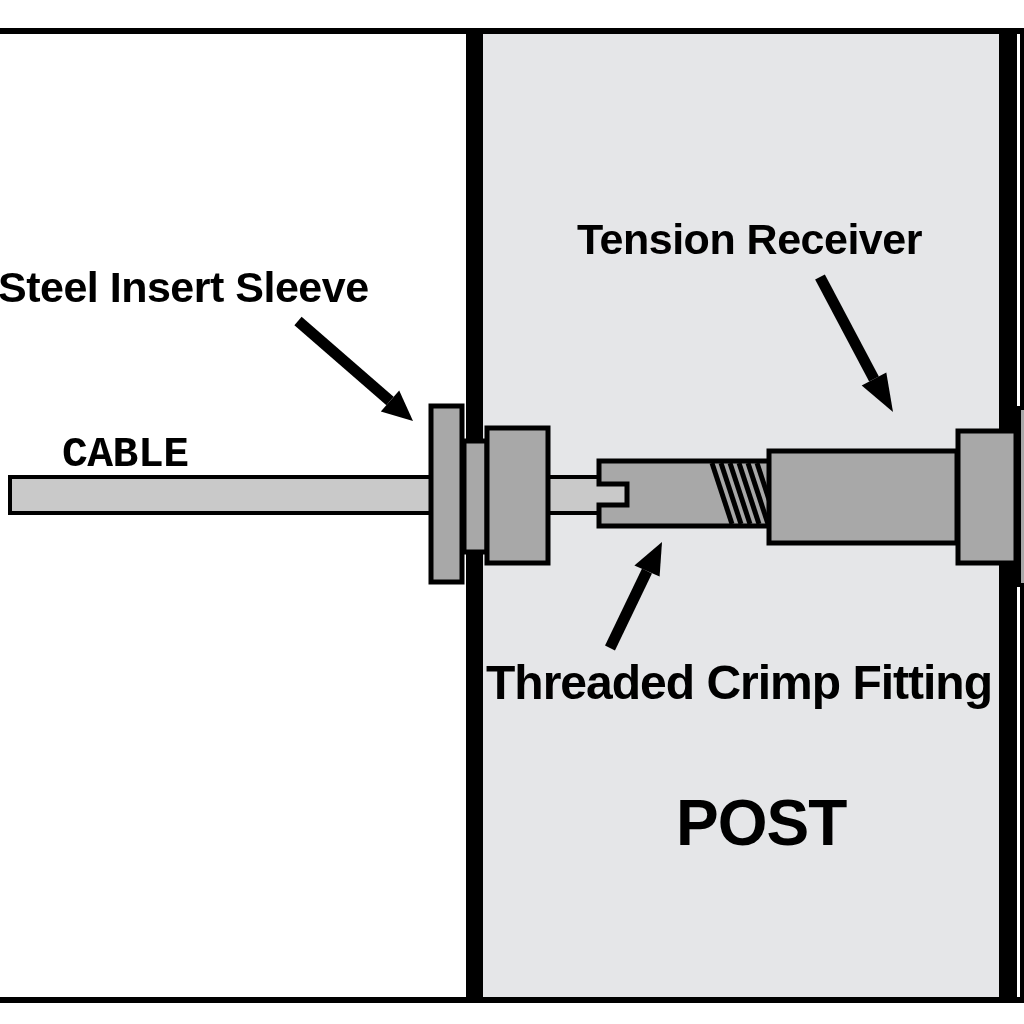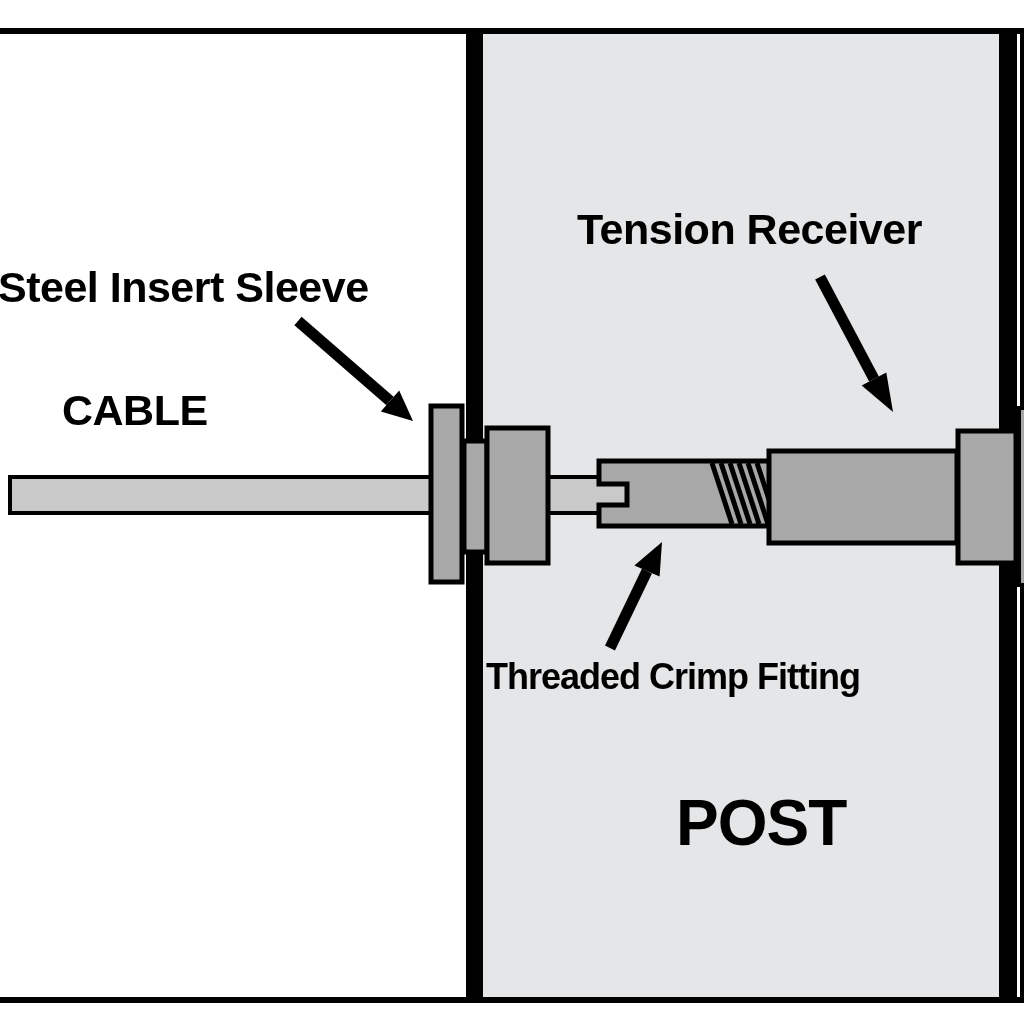--- a/index.html
+++ b/index.html
@@ -12,23 +12,23 @@
   }
   .stage svg{position:absolute;left:0;top:0;}
   .label{
     position:absolute;
     font-weight:700;
     color:#000;
     white-space:nowrap;
     line-height:1;
   }
   .lbl-sleeve  {left:-2px;  top:266px; font-size:43px; letter-spacing:-0.5px;}
-  .lbl-cable   {left:62px;  top:389px; font-size:43px; letter-spacing:-0.5px;}
-  .lbl-receiver{left:577px; top:208px; font-size:43px; letter-spacing:-0.5px;}
-  .lbl-crimp   {left:486px; top:659px; font-size:36px; letter-spacing:-1px;}
+  .lbl-cable   {left:62px;  top:433px; font-size:43px; letter-spacing:-0.5px;font-family:Liberation Mono, monospace;}
+  .lbl-receiver{left:577px; top:218px; font-size:43px; letter-spacing:-0.5px;}
+  .lbl-crimp   {left:486px; top:659px; font-size:48px; letter-spacing:-1px;}
   .lbl-post    {left:676px; top:791px; font-size:64px; letter-spacing:-1px;}
 </style>
 </head>
 <body>
 
 <div class="stage">
 
   <svg viewBox="0 0 1024 1024" width="1024" height="1024">
 
     <rect x="483" y="34" width="516" height="963" fill="#e5e6e8"></rect>

